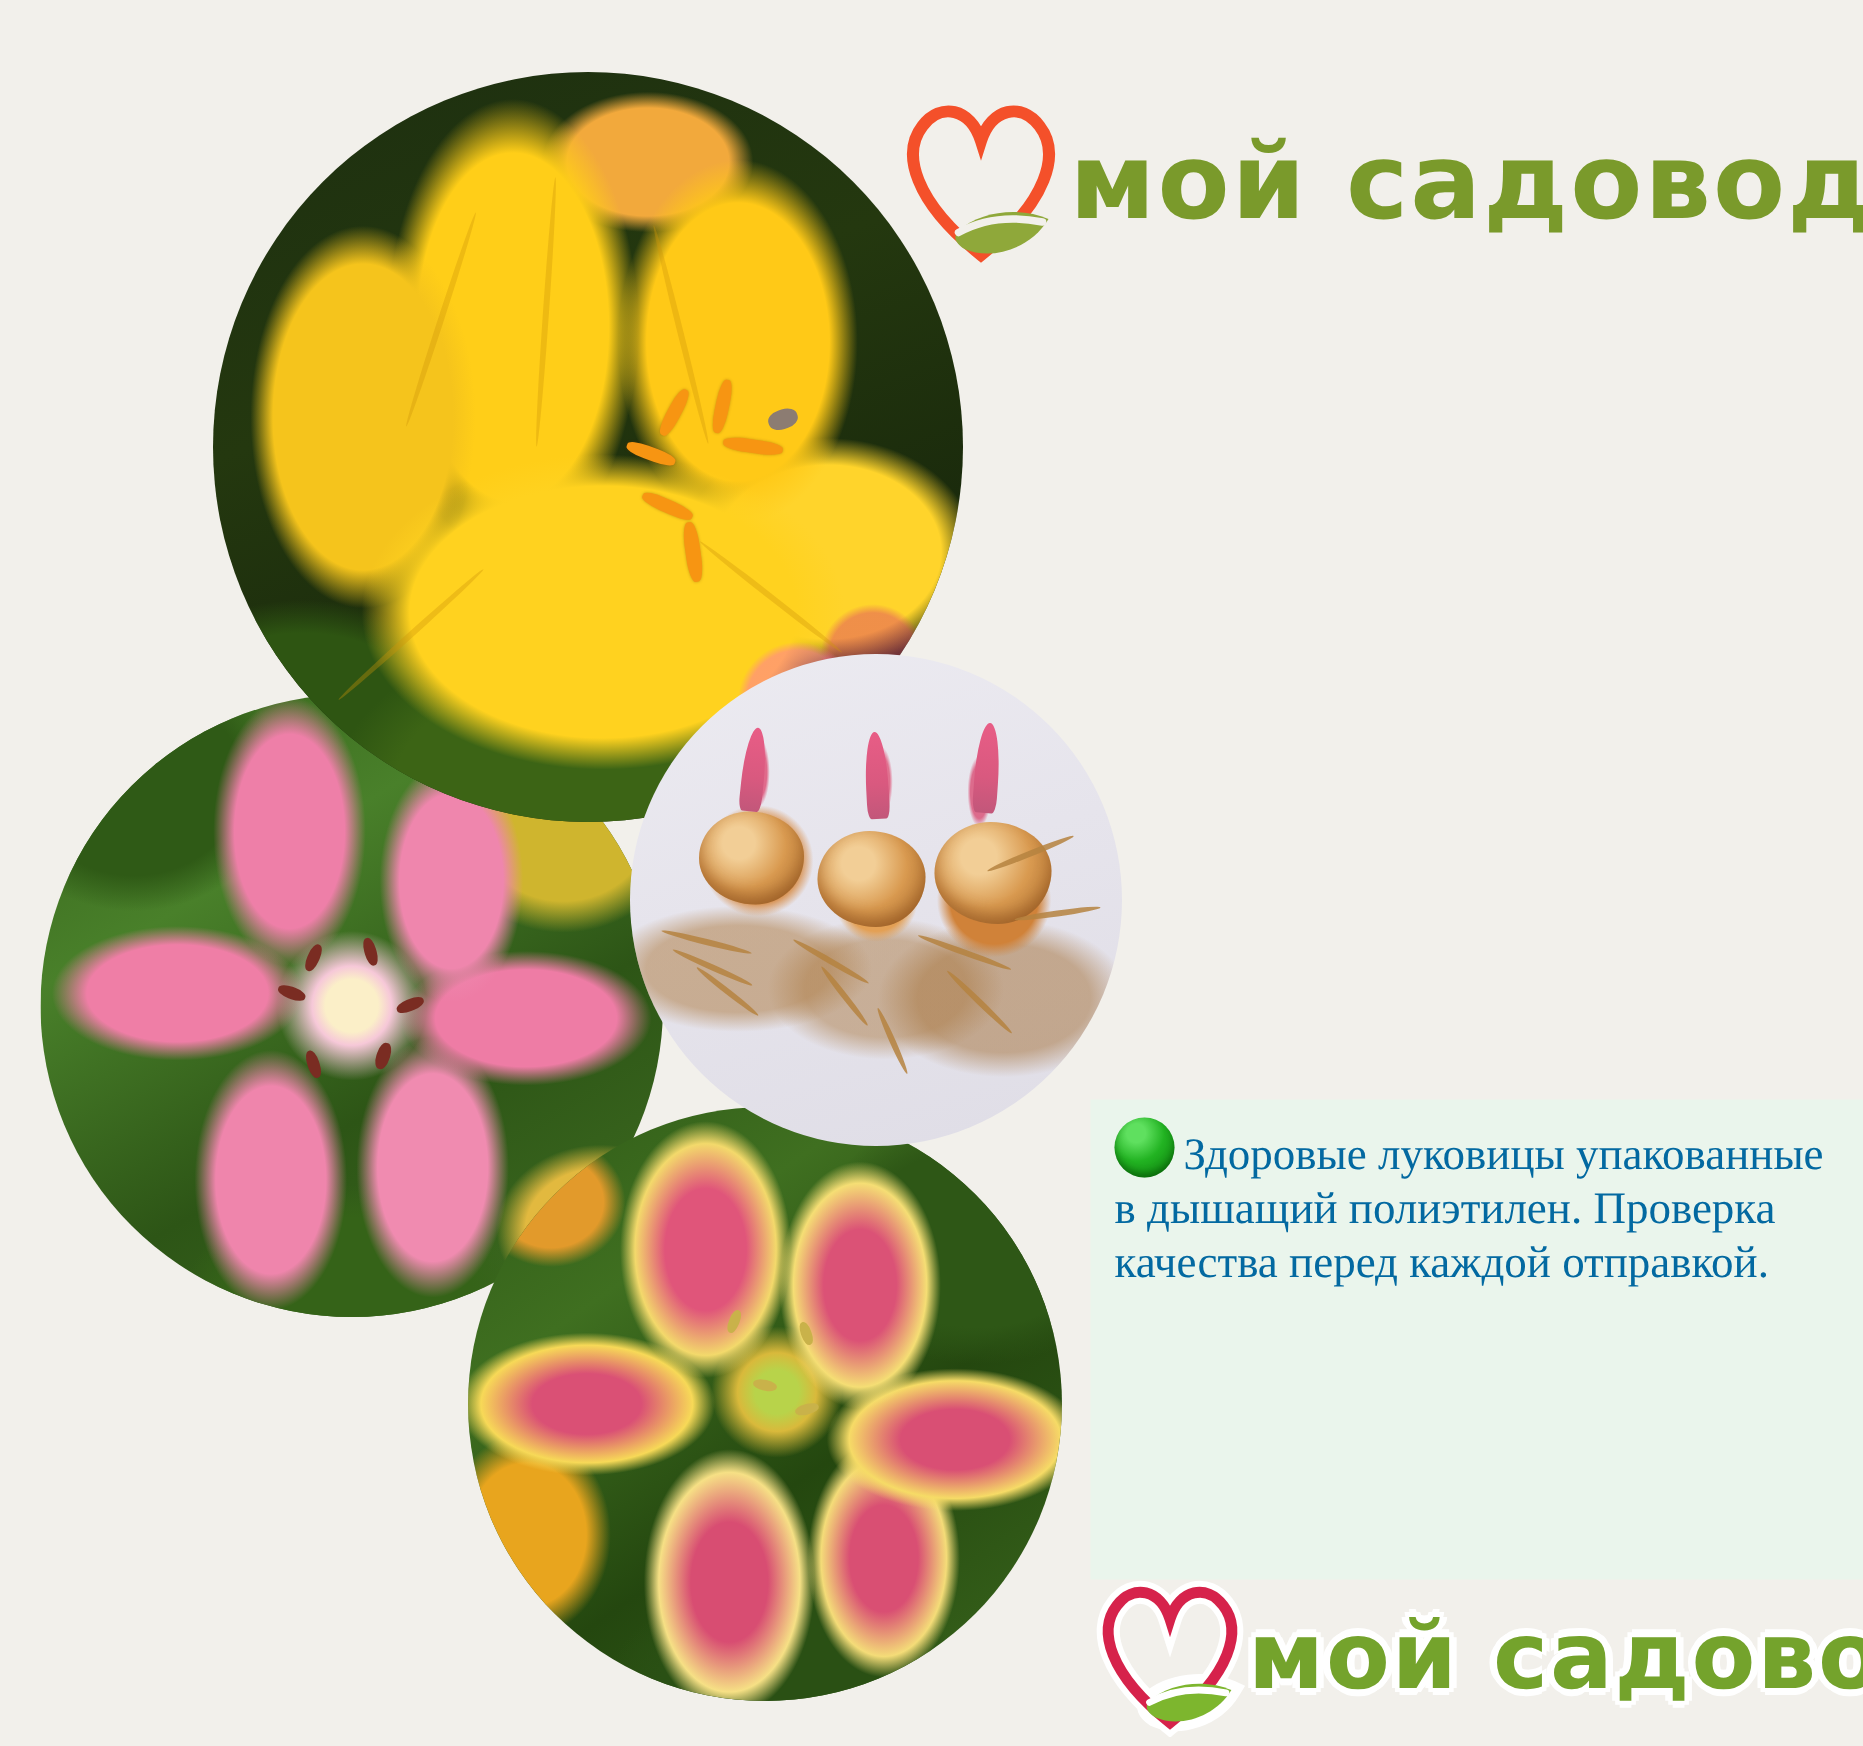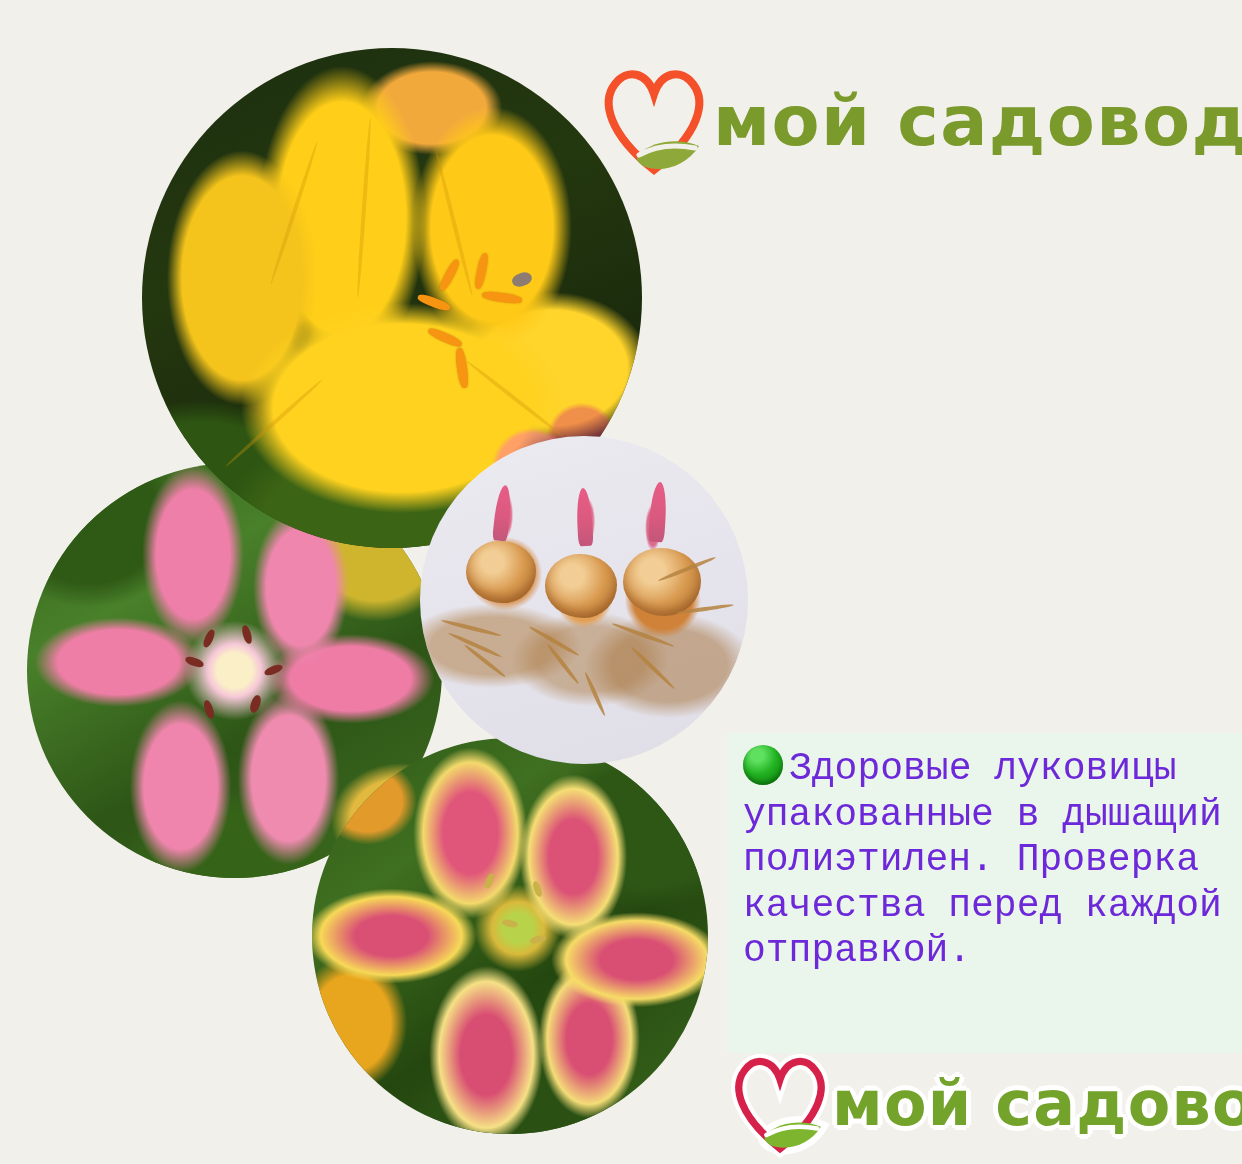--- a/index.html
+++ b/index.html
@@ -134,22 +134,22 @@
   #box-note .body{
     color:#FFFFFF;font-size:41px;line-height:1.18;
     font-family:"Liberation Serif",serif;
   }
   #box-quality{
     left:703px;top:733px;width:515px;height:320px;
     background:#EAF5EC;
     padding:12px 14px 10px 16px;
   }
   #box-quality .body{
-    color:#6d28d9;font-size:38px;line-height:1.2;
-    font-family:Liberation Mono, monospace;
+    color:#0369a1;font-size:30px;line-height:1.2;
+    font-family:Liberation Serif, serif;
   }
   .bullet{
     display:inline-block;vertical-align:-6px;
     width:44px;height:44px;border-radius:50%;margin-right:6px;
   }
   .bullet.white{
     background:radial-gradient(circle at 38% 30%, #FFFFFF 0 26%, #EDEDED 55%, #C9C9C9 100%);
   }
   .bullet.green{
     width:40px;height:40px;

